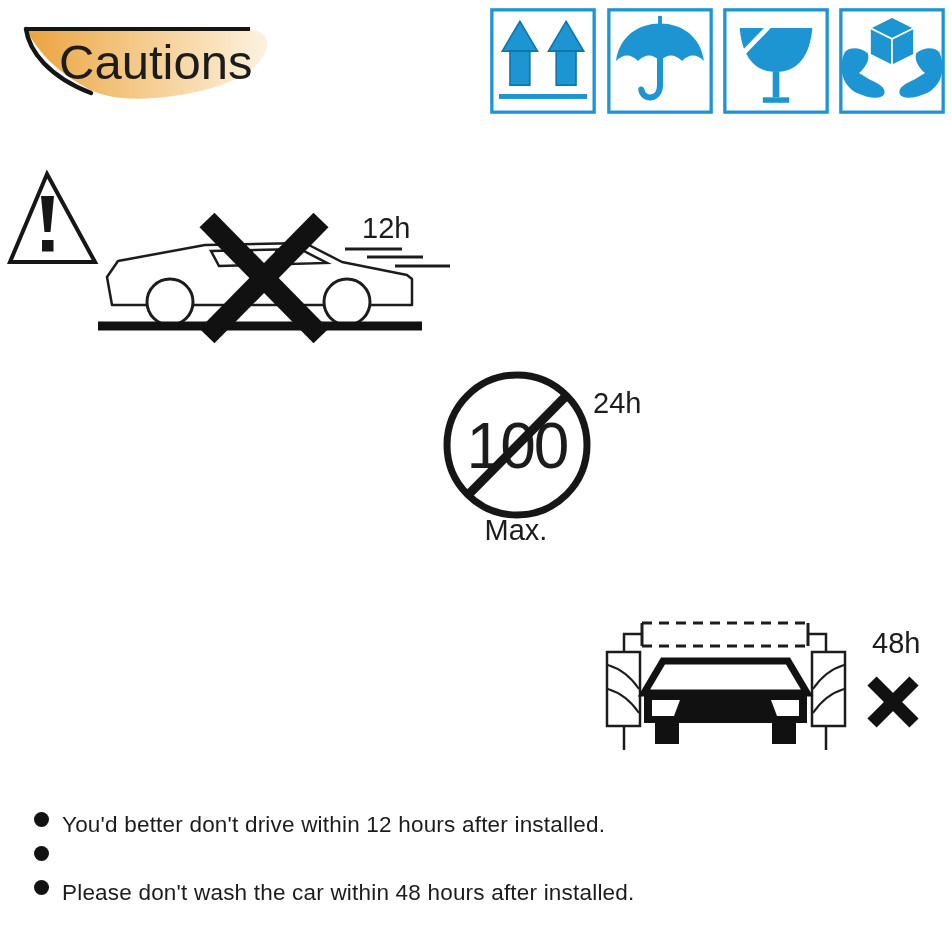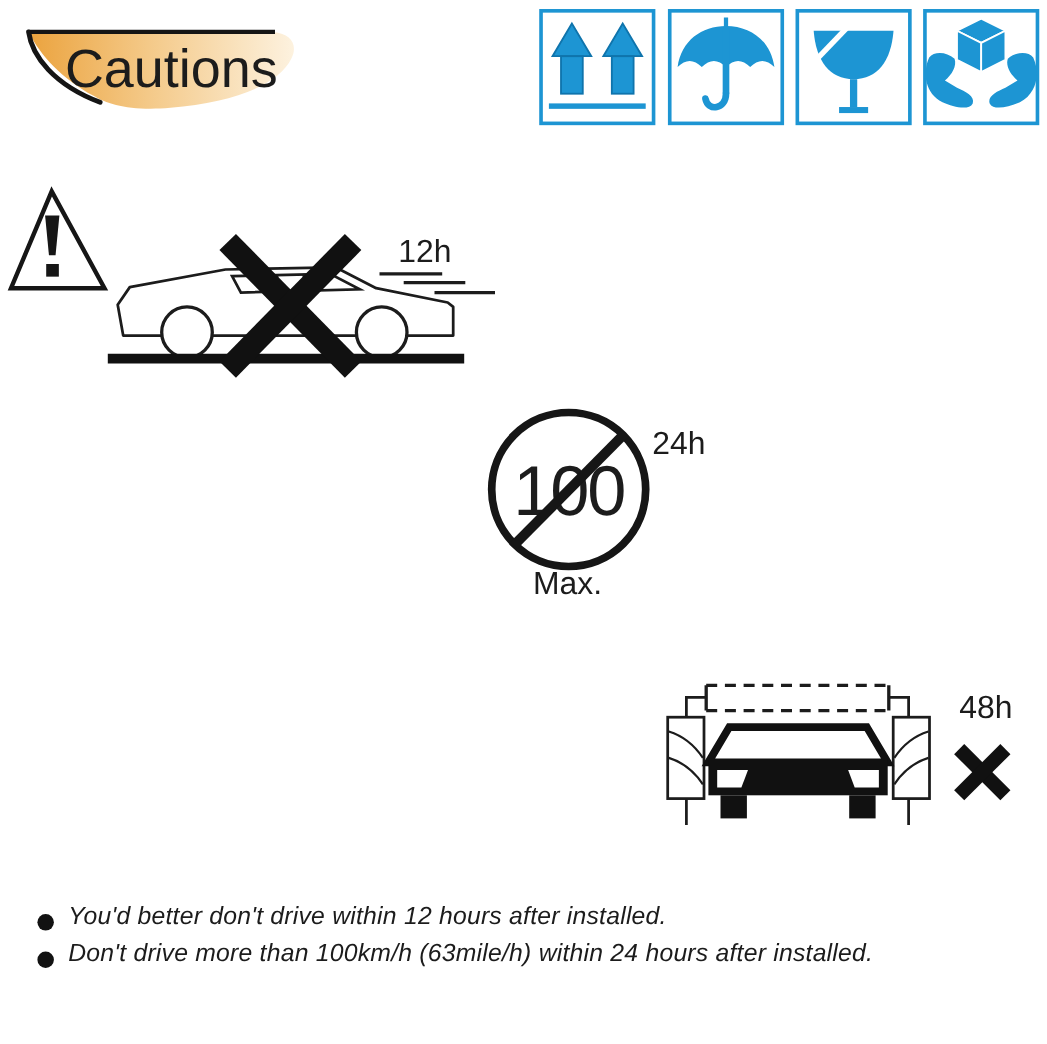--- a/index.html
+++ b/index.html
@@ -3,21 +3,21 @@
 <meta charset="utf-8">
 <style>
   html,body{margin:0;padding:0;}
   body{
     width:952px;height:949px;position:relative;background:#ffffff;
     font-family:"Liberation Sans",sans-serif;overflow:hidden;color:#1c1c1c;
   }
   .abs{position:absolute;}
   svg text{font-family:"Liberation Sans",sans-serif;fill:#1c1c1c;}
   .notes{left:28px;top:812px;width:910px;}
-  .note-row{display:flex;align-items:flex-end;height:34px;font-style:italic;}
+  .note-row{display:flex;align-items:flex-start;height:34px;}
   .note-dot{width:15px;height:15px;border-radius:50%;background:#121212;margin:0 13px 0 6px;flex:0 0 auto;}
   .note-text{font-size:22.5px;letter-spacing:0.2px;white-space:nowrap;}
 </style>
 </head>
 <body>
 
 <svg class="abs" style="left:15px;top:15px" width="280" height="110" viewBox="0 0 280 110">
   <defs>
     <linearGradient id="og" x1="0" y1="0" x2="1" y2="0">
       <stop offset="0" stop-color="#EBA33E"></stop>
@@ -148,15 +148,18 @@
   </g>
 </svg>
 
 <div class="abs notes">
   <div class="note-row">
     <span class="note-dot"></span>
     <span class="note-text">You'd better don't drive within 12 hours after installed.</span>
   </div>
   <div class="note-row">
     <span class="note-dot"></span>
-    <span class="note-text">Don't drive more than 100km/h (63mile/h) within 24 hours after installed.</span>
+  </div>
+  <div class="note-row">
+    <span class="note-dot"></span>
+    <span class="note-text">Please don't wash the car within 48 hours after installed.</span>
   </div>
 </div>
 
 </body></html>

